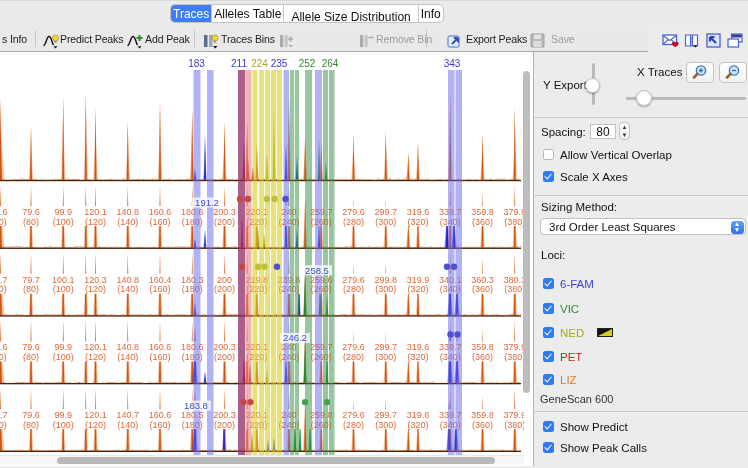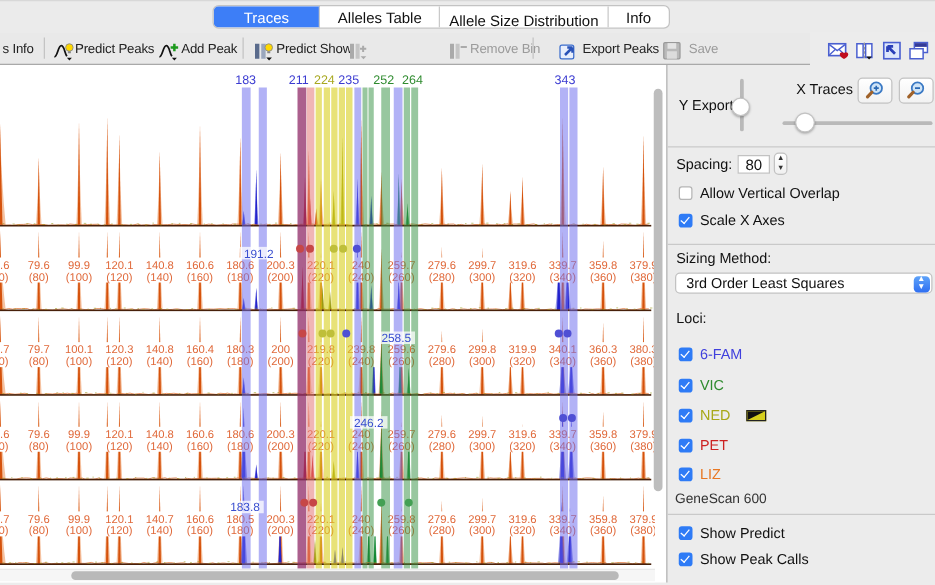--- a/index.html
+++ b/index.html
@@ -1,17 +1,17 @@
 <!DOCTYPE html>
 <html><head><meta charset="utf-8"><style>
 * { margin:0; padding:0; box-sizing:border-box; }
 body { width:748px; height:468px; font-family:"Liberation Sans",sans-serif; background:#ececec; overflow:hidden; position:relative; }
 .tabbar { position:absolute; left:0; top:0; width:748px; height:26px; background:#ebebeb; border-top:1px solid #d8d8d8;}
 .seg { position:absolute; left:170px; top:3px; height:19px; display:flex; border:1px solid #c3c3c3; border-radius:5px; background:#fff; overflow:hidden; font-size:12px; }
-.seg div { padding:0 14px; line-height:18px; color:#111; border-right:1px solid #c9c9c9; white-space:nowrap;}
+.seg div { padding:0 2px; line-height:18px; color:#111; border-right:1px solid #c9c9c9; white-space:nowrap;}
 .seg div:last-child { border-right:none; }
 .seg .sel { background:#3d7ef7; color:#fff; }
 .toolbar { position:absolute; left:0; top:26px; width:648px; height:26px; background:#e9e9e9; border-bottom:1px solid #a9a9a9; }
 .tb { position:absolute; top:0; height:25px; display:flex; align-items:center; font-size:10.6px; letter-spacing:-0.15px; color:#222; white-space:nowrap; }
 .ticon { position:absolute; top:7px; height:16px; }
 .tb.dis { color:#9b9b9b; }
 .tsep { position:absolute; top:4px; width:1px; height:17px; background:#c4c4c4; }
 .plotwrap { position:absolute; left:0; top:52px; width:533px; height:414px; background:#fff; }
 .panel { position:absolute; left:533px; top:52px; width:215px; height:414px; background:#ececec; border-left:1px solid #b3b3b3; font-size:11.5px; color:#111; }
 .hsep { position:absolute; left:0; width:215px; height:1px; background:#c9c9c9; }
@@ -21,21 +21,21 @@
 .cb.off { background:#fff; border:1px solid #b5b5b5; }
 .lbl { position:absolute; white-space:nowrap; }
 .vscroll { position:absolute; left:523px; top:19px; width:7px; height:322px; background:#bdbdbd; border-radius:4px; }
 .hscroll-track { position:absolute; left:0px; top:403px; width:524px; height:10px; background:#f6f6f6; border-top:1px solid #e9e9e9;}
 .hscroll { position:absolute; left:57px; top:404.5px; width:438px; height:7.5px; background:#b9b9b9; border-radius:4px; }
 .btn { position:absolute; background:linear-gradient(#ffffff,#f2f2f2); border:1px solid #c3c3c3; border-radius:4px; }
 </style></head><body>
 
 <div class="tabbar">
   <div class="seg">
-    <div class="sel" style="padding:0 24px">Traces</div>
+    <div class="sel" style="padding:0 2px">Traces</div>
       <div>Alleles Table</div>
       <div style="padding:3px 7px">Allele Size Distribution</div>
       <div>Info</div>
   </div>
 </div>
 
 <div class="toolbar">
   <div class="tb" style="left:2px">s Info</div>
   <div class="tsep" style="left:35px"></div>
   <div class="ticon" style="left:43px"><svg width="17" height="16" viewBox="0 0 17 16">
@@ -52,21 +52,21 @@
       </svg></div>
   <div class="tb" style="left:145px">Add Peak</div>
   <div class="tsep" style="left:194px"></div>
   <div class="ticon" style="left:203px"><svg width="16" height="16" viewBox="0 0 16 16">
         <rect x="1" y="2" width="3.5" height="12" fill="#5a6b8c"></rect>
         <rect x="6" y="2" width="3.5" height="12" fill="#9aa7bd"></rect>
         <circle cx="12" cy="5" r="3" fill="#ffd900" stroke="#888" stroke-width="0.7"></circle>
         <rect x="10.8" y="8" width="2.4" height="1.6" fill="#888"></rect>
         <path d="M10,13 h4.5 l-2.2,2.4 Z" fill="#111"></path>
       </svg></div>
-  <div class="tb" style="left:221px">Predict Show</div>
+  <div class="tb" style="left:221px">Traces Bins</div>
   <div class="ticon" style="left:279px"><svg width="15" height="16" viewBox="0 0 15 16">
         <rect x="1" y="2" width="3.2" height="12" fill="#aaa"></rect>
         <rect x="5.5" y="2" width="3.2" height="12" fill="#c5c5c5"></rect>
         <path d="M11.5,3.5 v5 M9,6 h5" stroke="#aaa" stroke-width="1.6"></path>
         <path d="M9.5,12 h4.5 l-2.2,2.4 Z" fill="#aaa"></path>
       </svg></div>
   <div class="ticon" style="left:359px"><svg width="15" height="16" viewBox="0 0 15 16">
         <rect x="1" y="2" width="3.2" height="12" fill="#aaa"></rect>
         <rect x="5.5" y="2" width="3.2" height="12" fill="#c5c5c5"></rect>
         <path d="M9.5,4.5 h5" stroke="#aaa" stroke-width="1.6"></path>

